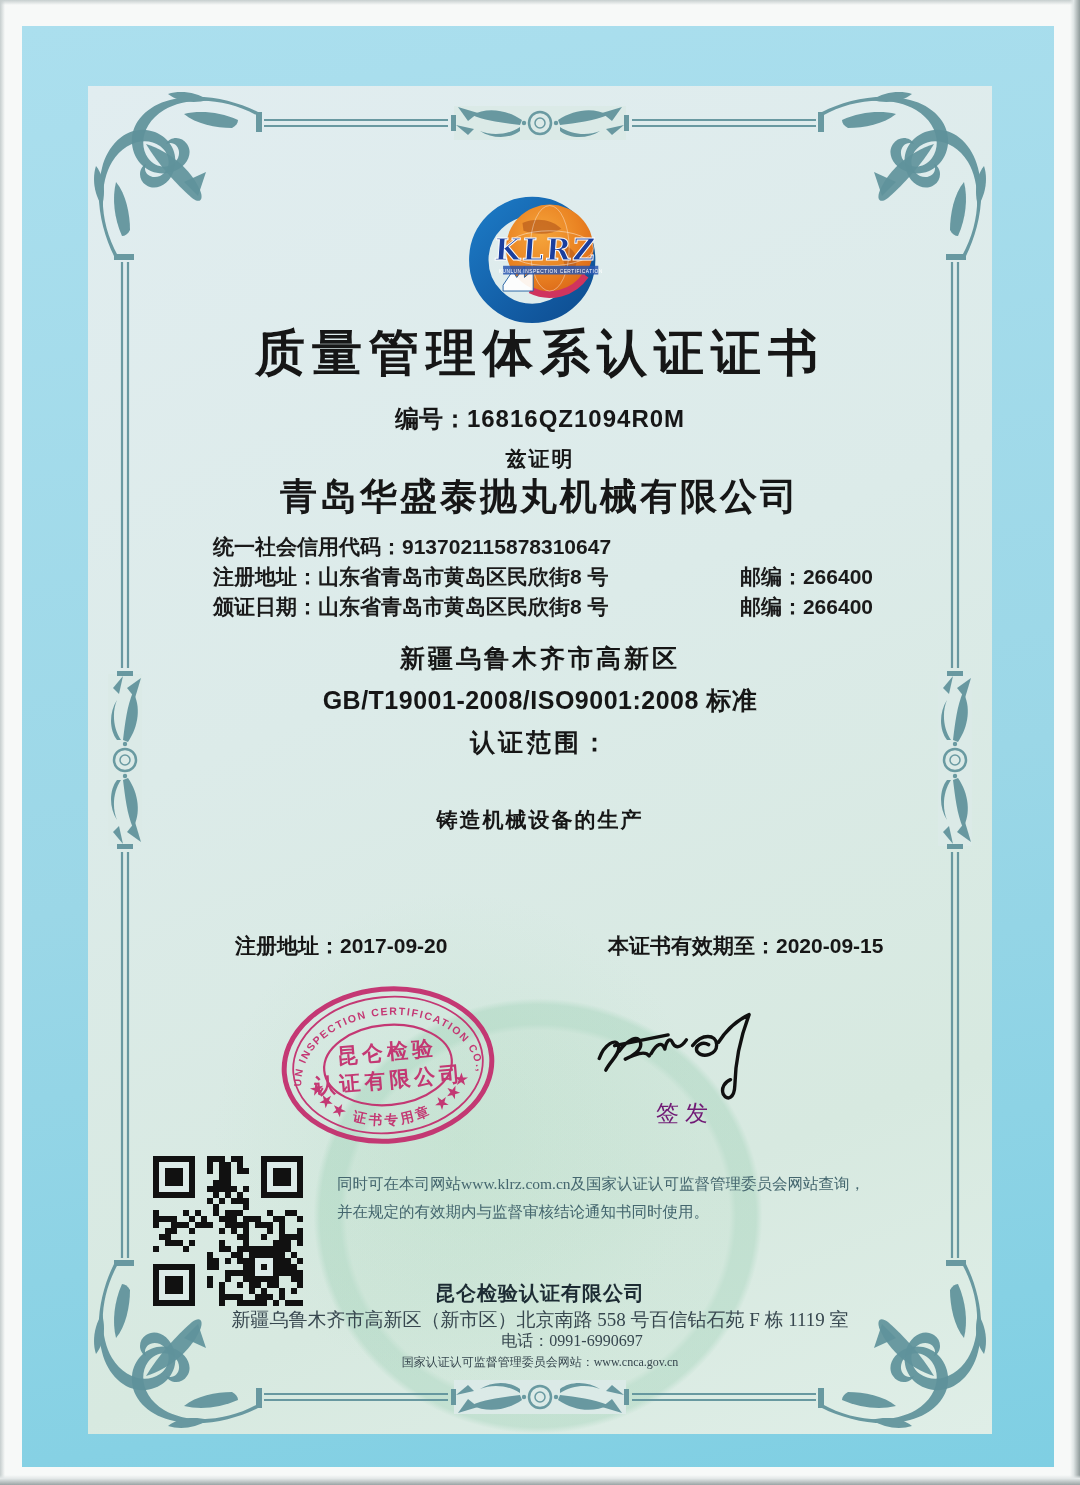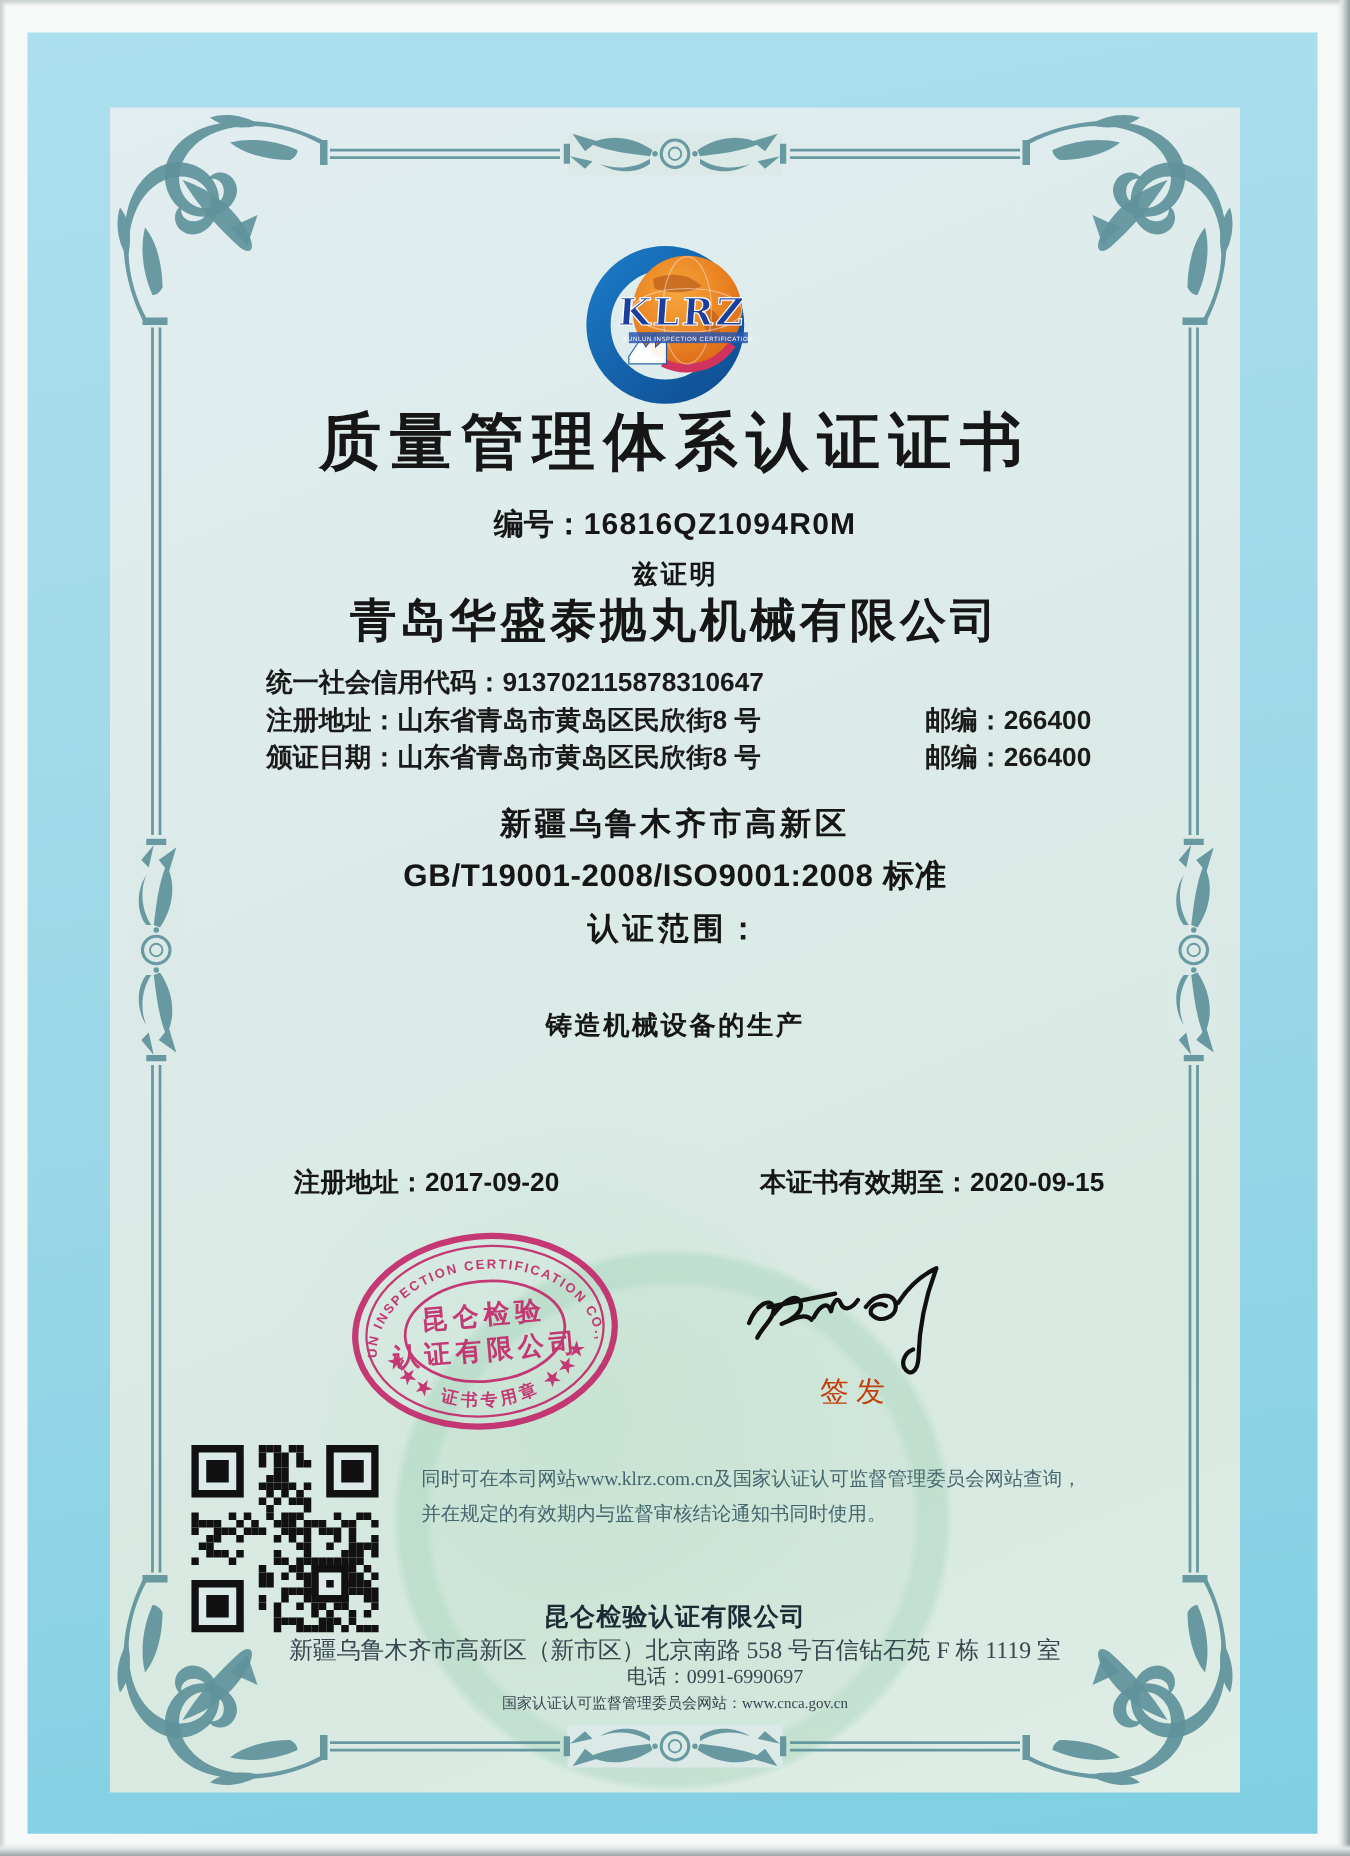--- a/index.html
+++ b/index.html
@@ -60,21 +60,21 @@
   .date-valid{position:absolute;left:608px;}
 
   .stamp{left:278px;top:983px;width:220px;height:164px;transform:rotate(-5deg);}
   .s-ring{fill:none;stroke:var(--stamp,#c32a6b);}
   .s-arc{font-size:10.5px;font-weight:bold;letter-spacing:1.6px;fill:var(--stamp,#c32a6b);}
   .s-arcb{font-size:13.5px;font-weight:bold;letter-spacing:3px;fill:var(--stamp,#c32a6b);}
   .s-c{font-size:21px;font-weight:bold;letter-spacing:4px;fill:var(--stamp,#c32a6b);}
   .stamp{opacity:.92;}
 
   .sig{left:585px;top:996px;width:200px;height:112px;}
-  .signlabel{left:585px;top:1098px;width:200px;text-align:center;font-size:23px;color:#c2410c;letter-spacing:6px;font-family:"Liberation Serif",serif;}
+  .signlabel{left:585px;top:1098px;width:200px;text-align:center;font-size:23px;color:#701a75;letter-spacing:6px;font-family:"Liberation Serif",serif;}
 
   .qr{left:153px;top:1156px;width:150px;height:150px;}
   .qrnotes{left:337px;top:1170px;width:560px;font-size:15.5px;line-height:27.5px;color:var(--caption,#44666e);font-family:"Liberation Serif",serif;}
 
   .footer{left:0;width:100%;text-align:center;color:var(--footer,#37474f);}
   .f-co{top:1280px;font-size:20px;font-weight:bold;color:#1c2b33;letter-spacing:1px;}
   .f-addr{top:1307px;font-size:19px;font-family:"Liberation Serif",serif;}
   .f-tel{top:1331px;font-size:16px;font-family:"Liberation Serif",serif;padding-left:32px;}
   .f-cnca{top:1354px;font-size:12px;font-family:"Liberation Serif",serif;}
 </style>

